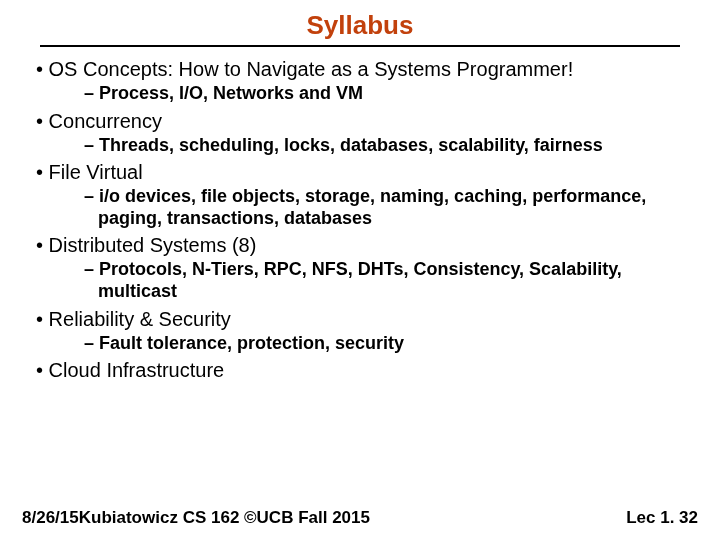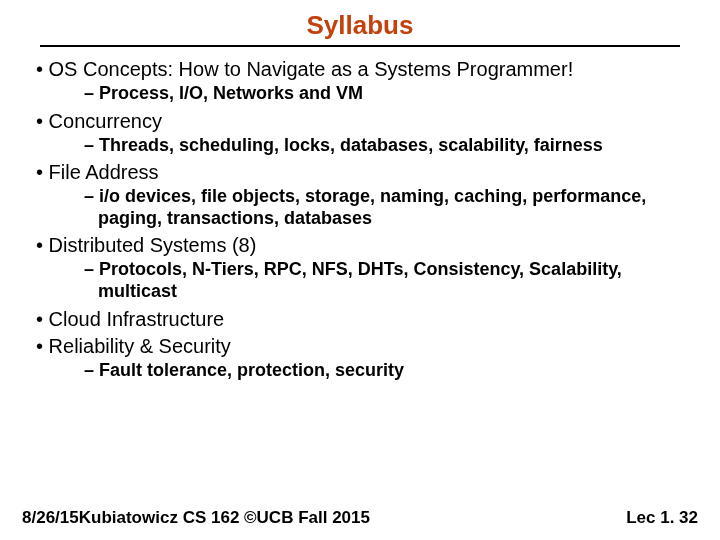--- a/index.html
+++ b/index.html
@@ -72,39 +72,39 @@
           <li class="b2">Process, I/O, Networks and VM</li>
         </ul>
       </li>
       <li>
         <div class="b1">Concurrency</div>
         <ul class="sub">
           <li class="b2">Threads, scheduling, locks, databases, scalability, fairness</li>
         </ul>
       </li>
       <li>
-        <div class="b1">File Address</div>
+        <div class="b1">File Virtual</div>
         <ul class="sub">
           <li class="b2">i/o devices, file objects, storage, naming, caching, performance, paging, transactions, databases</li>
         </ul>
       </li>
       <li>
         <div class="b1">Distributed Systems (8)</div>
         <ul class="sub">
           <li class="b2">Protocols, N-Tiers, RPC, NFS, DHTs, Consistency, Scalability, multicast</li>
         </ul>
       </li>
       <li>
-        <div class="b1">Cloud Infrastructure</div>
-      </li>
-      <li>
         <div class="b1">Reliability &amp; Security</div>
         <ul class="sub">
           <li class="b2">Fault tolerance, protection, security</li>
         </ul>
+      </li>
+      <li>
+        <div class="b1">Cloud Infrastructure</div>
       </li>
     </ul>
 </div>
 
 <div class="footer">
   <span>8/26/15</span>
   <span class="center">Kubiatowicz CS 162 ©UCB Fall 2015</span>
   <span>Lec 1. 32</span>
 </div>
 

